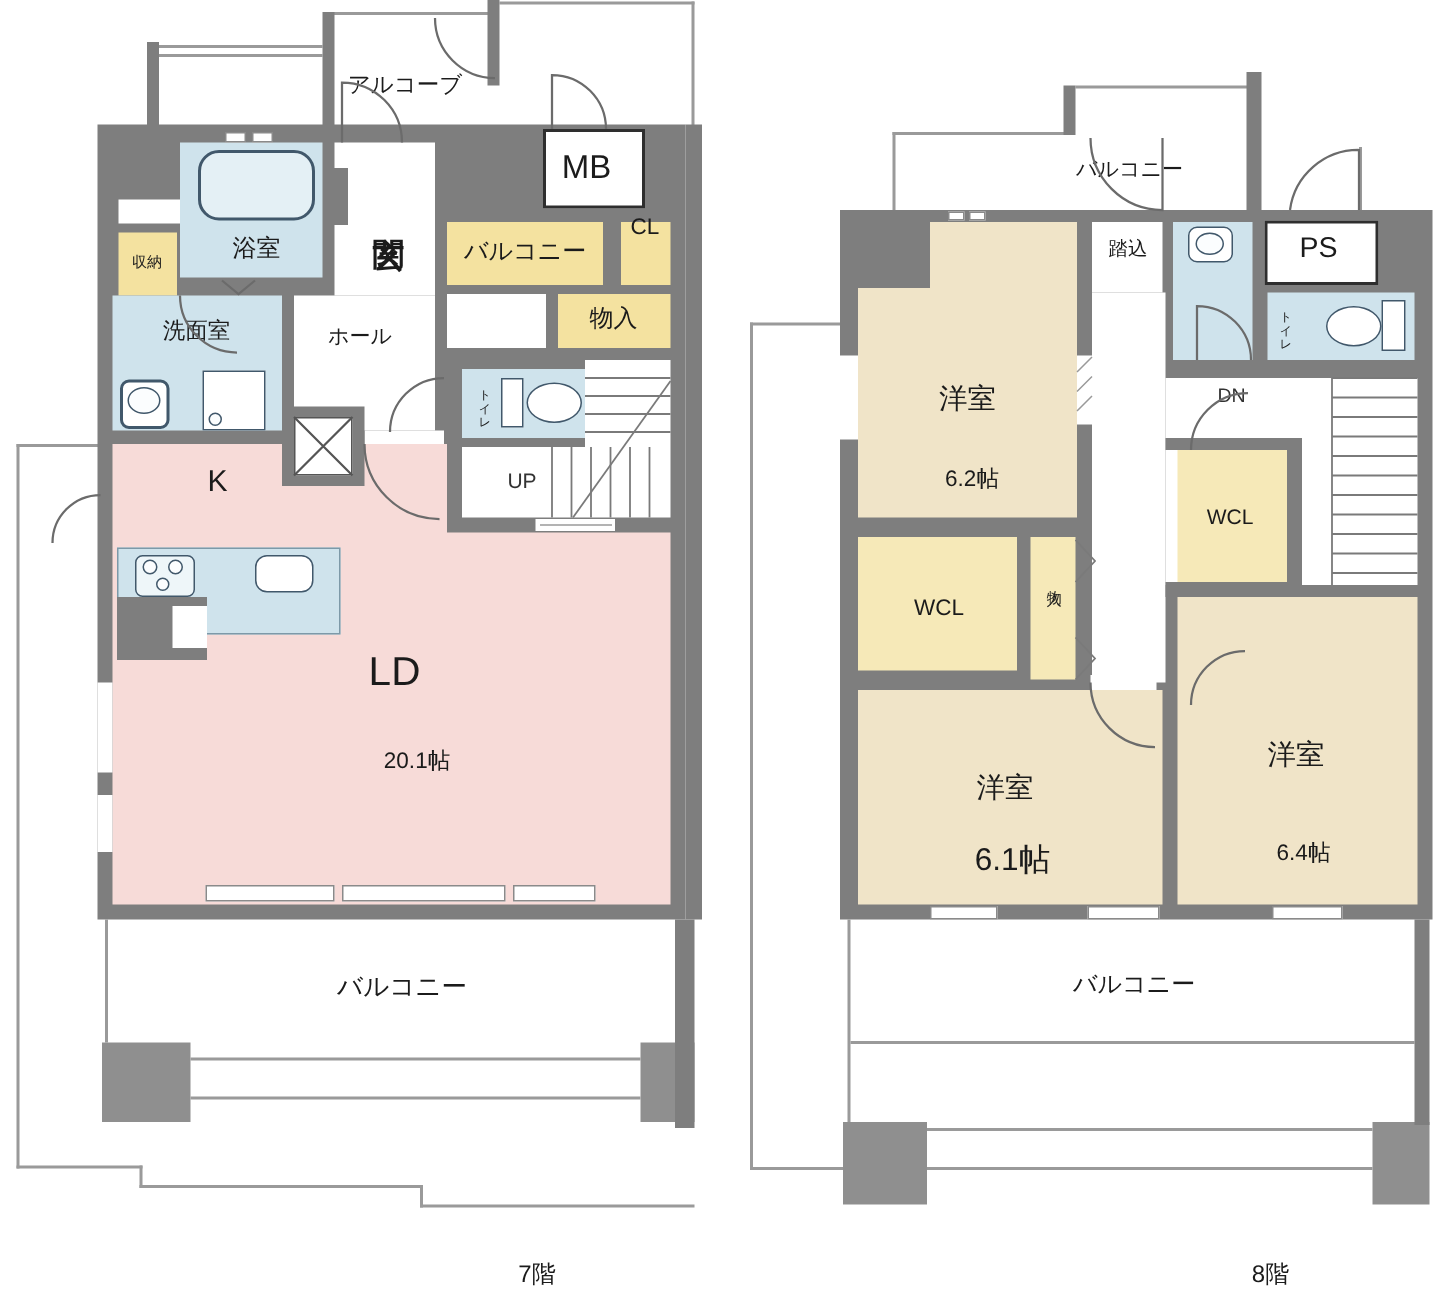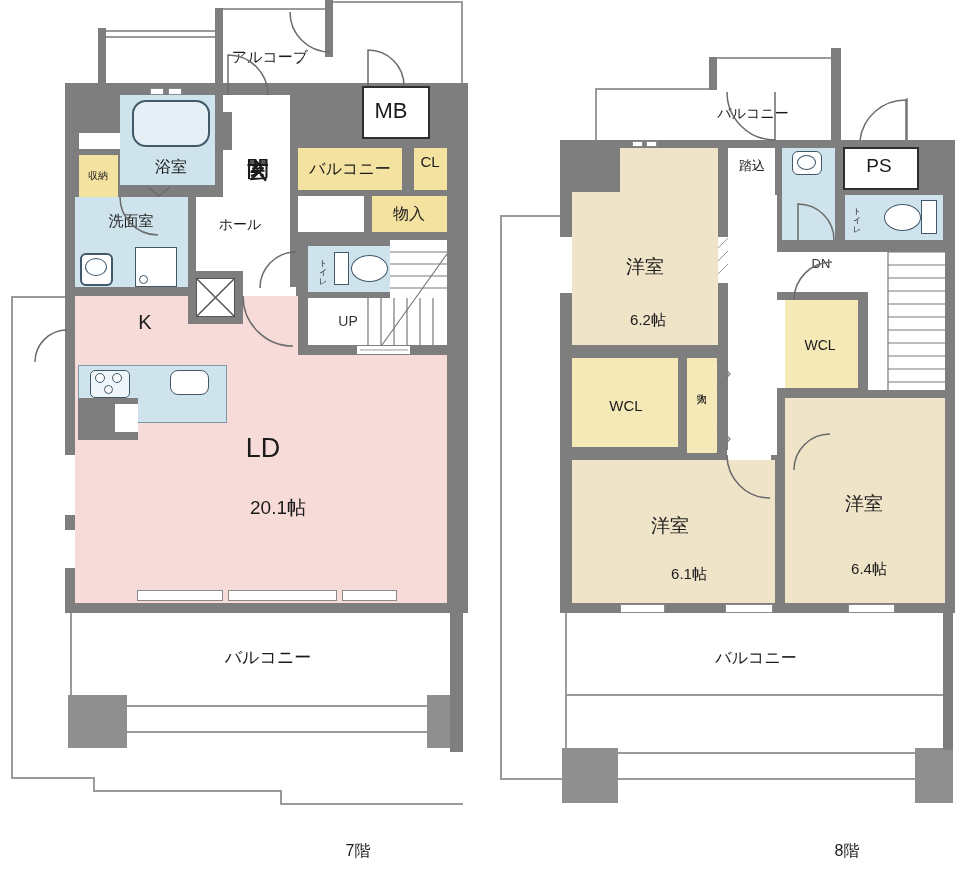--- a/index.html
+++ b/index.html
@@ -68,40 +68,40 @@
 
   <div class="white" style="left:196px;top:197px;width:94px;height:90px"></div>
   <div class="lbl" style="left:240px;top:224px;font-size:14px">ホール</div>
 
   <div class="box" style="left:362px;top:86px;width:64px;height:49px"></div>
   <div class="lbl" style="left:391px;top:111px;font-size:22px">MB</div>
 
   <div class="room" style="left: 298px; top: 148px; width: 104px; height: 42px; background: rgb(244, 226, 160);"></div>
   <div class="lbl" style="left:350px;top:169px;font-size:16px">バルコニー</div>
   <div class="room" style="left: 414px; top: 148px; width: 33px; height: 42px; background: rgb(244, 226, 160);"></div>
-  <div class="lbl" style="left:430px;top:162px;font-size:15px">CL</div>
+  <div class="lbl" style="left:430px;top:152px;font-size:15px">CL</div>
   <div class="white" style="left:298px;top:196px;width:66px;height:36px"></div>
   <div class="room" style="left: 372px; top: 196px; width: 75px; height: 36px; background: rgb(244, 226, 160);"></div>
   <div class="lbl" style="left:409px;top:214px;font-size:16px">物入</div>
 
   <div class="room" style="left: 308px; top: 246px; width: 82px; height: 46px; background: rgb(207, 227, 236);"></div>
   <div class="icon noline" style="left:334px;top:252px;width:15px;height:33px;background:#fff"></div>
   <div class="icon noline" style="left:351px;top:255px;width:37px;height:27px;border-radius:50%;background:#fff"></div>
   <div class="lbl vert" style="left:322px;top:268px;font-size:8px;letter-spacing:0">トイレ</div>
   <div class="white" style="left:390px;top:240px;width:57px;height:58px"></div>
   <div class="white" style="left:308px;top:298px;width:139px;height:47px"></div>
   <div class="lbl" style="left:348px;top:321px;font-size:14px;color:#333">UP</div>
   <div class="white" style="left:357px;top:346px;width:53px;height:8px"></div>
 
   <div class="room" style="left: 75px; top: 296px; width: 223px; height: 307px; background: rgb(247, 219, 216);"></div>
   <div class="room" style="left: 298px; top: 355px; width: 149px; height: 248px; background: rgb(247, 219, 216);"></div>
   <div class="white" style="left:243px;top:287px;width:53px;height:9px"></div>
   <div class="lbl" style="left:145px;top:322px;font-size:20px">K</div>
   <div class="lbl" style="left:263px;top:448px;font-size:27px">LD</div>
-  <div class="lbl" style="left:278px;top:508px;font-size:19px">20.1帖</div>
+  <div class="lbl" style="left:278px;top:508px;font-size:15px">20.1帖</div>
 
   <div class="wall" style="left:188px;top:271px;width:55px;height:53px"></div>
   <div class="white" style="left:196px;top:278px;width:39px;height:39px;border:1.5px solid #555;box-sizing:border-box"></div>
 
   <div class="room" style="left: 78px; top: 365px; width: 149px; height: 58px; border: 1px solid rgb(125, 153, 168); box-sizing: border-box; background: rgb(207, 227, 236);"></div>
   <div class="icon noline" style="left:90px;top:370px;width:40px;height:28px;border-radius:5px;background:#eef6f9"></div>
   <div class="icon noline" style="left:95px;top:373px;width:10px;height:10px;border-radius:50%"></div>
   <div class="icon noline" style="left:112px;top:373px;width:10px;height:10px;border-radius:50%"></div>
   <div class="icon noline" style="left:104px;top:385px;width:9px;height:9px;border-radius:50%"></div>
   <div class="icon noline" style="left:170px;top:370px;width:39px;height:25px;border-radius:8px;background:#fff"></div>
@@ -171,21 +171,21 @@
   <div class="lbl" style="left:820px;top:345px;font-size:14px">WCL</div>
 
   <div class="room" style="left: 572px; top: 358px; width: 106px; height: 89px; background: rgb(246, 233, 184);"></div>
   <div class="lbl" style="left:626px;top:406px;font-size:15px">WCL</div>
   <div class="room" style="left: 687px; top: 358px; width: 30px; height: 95px; background: rgb(246, 233, 184);"></div>
   <div class="lbl vert" style="left:701px;top:386px;font-size:10px;letter-spacing:0">物入</div>
 
   <div class="room" style="left: 572px; top: 460px; width: 203px; height: 143px; background: rgb(240, 228, 200);"></div>
   <div class="white" style="left:727px;top:450px;width:44px;height:10px"></div>
   <div class="lbl" style="left:670px;top:526px;font-size:19px">洋室</div>
-  <div class="lbl" style="left:689px;top:574px;font-size:15px">6.1帖</div>
+  <div class="lbl" style="left:675px;top:574px;font-size:21px">6.1帖</div>
   <div class="room" style="left: 785px; top: 398px; width: 160px; height: 205px; background: rgb(240, 228, 200);"></div>
   <div class="lbl" style="left:864px;top:504px;font-size:19px">洋室</div>
   <div class="lbl" style="left:869px;top:569px;font-size:15px">6.4帖</div>
 
   <div class="winmark" style="left:620px;top:604px;width:45px;height:9px"></div>
   <div class="winmark" style="left:725px;top:604px;width:48px;height:9px"></div>
   <div class="winmark" style="left:848px;top:604px;width:47px;height:9px"></div>
 
   <div class="thin" style="left:565px;top:613px;width:2px;height:135px"></div>
   <div class="lbl" style="left:756px;top:658px;font-size:16px">バルコニー</div>

